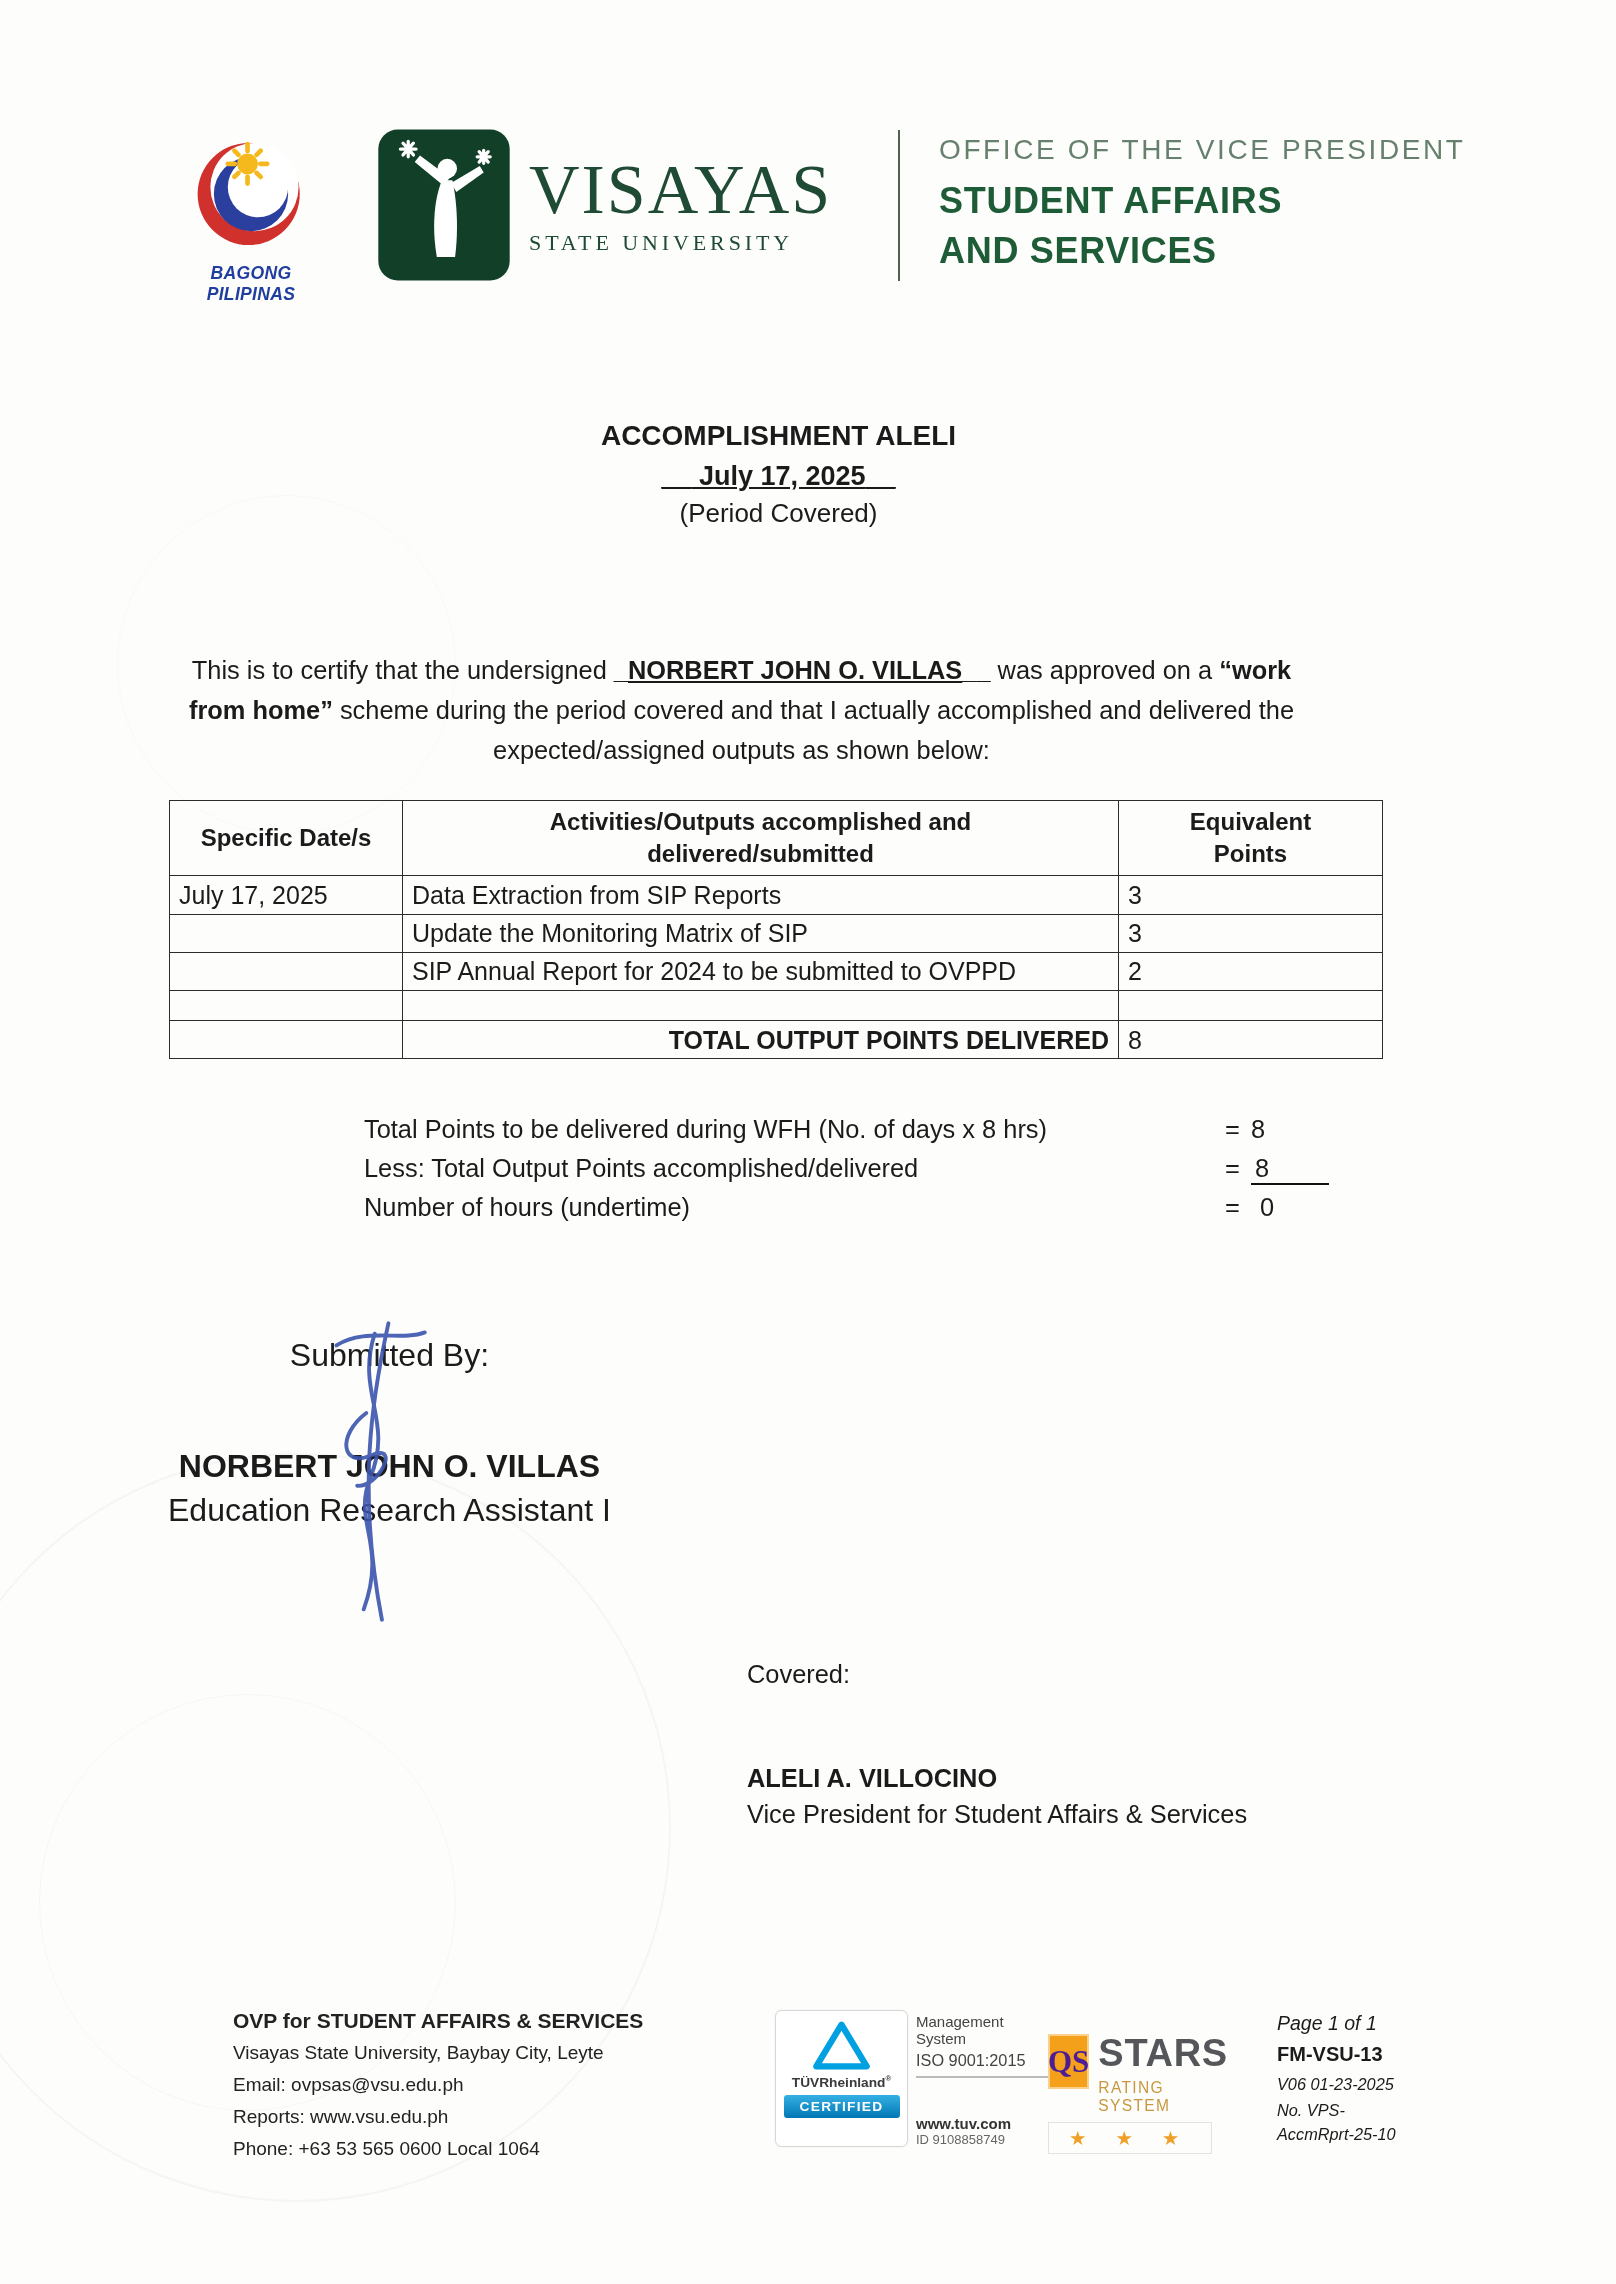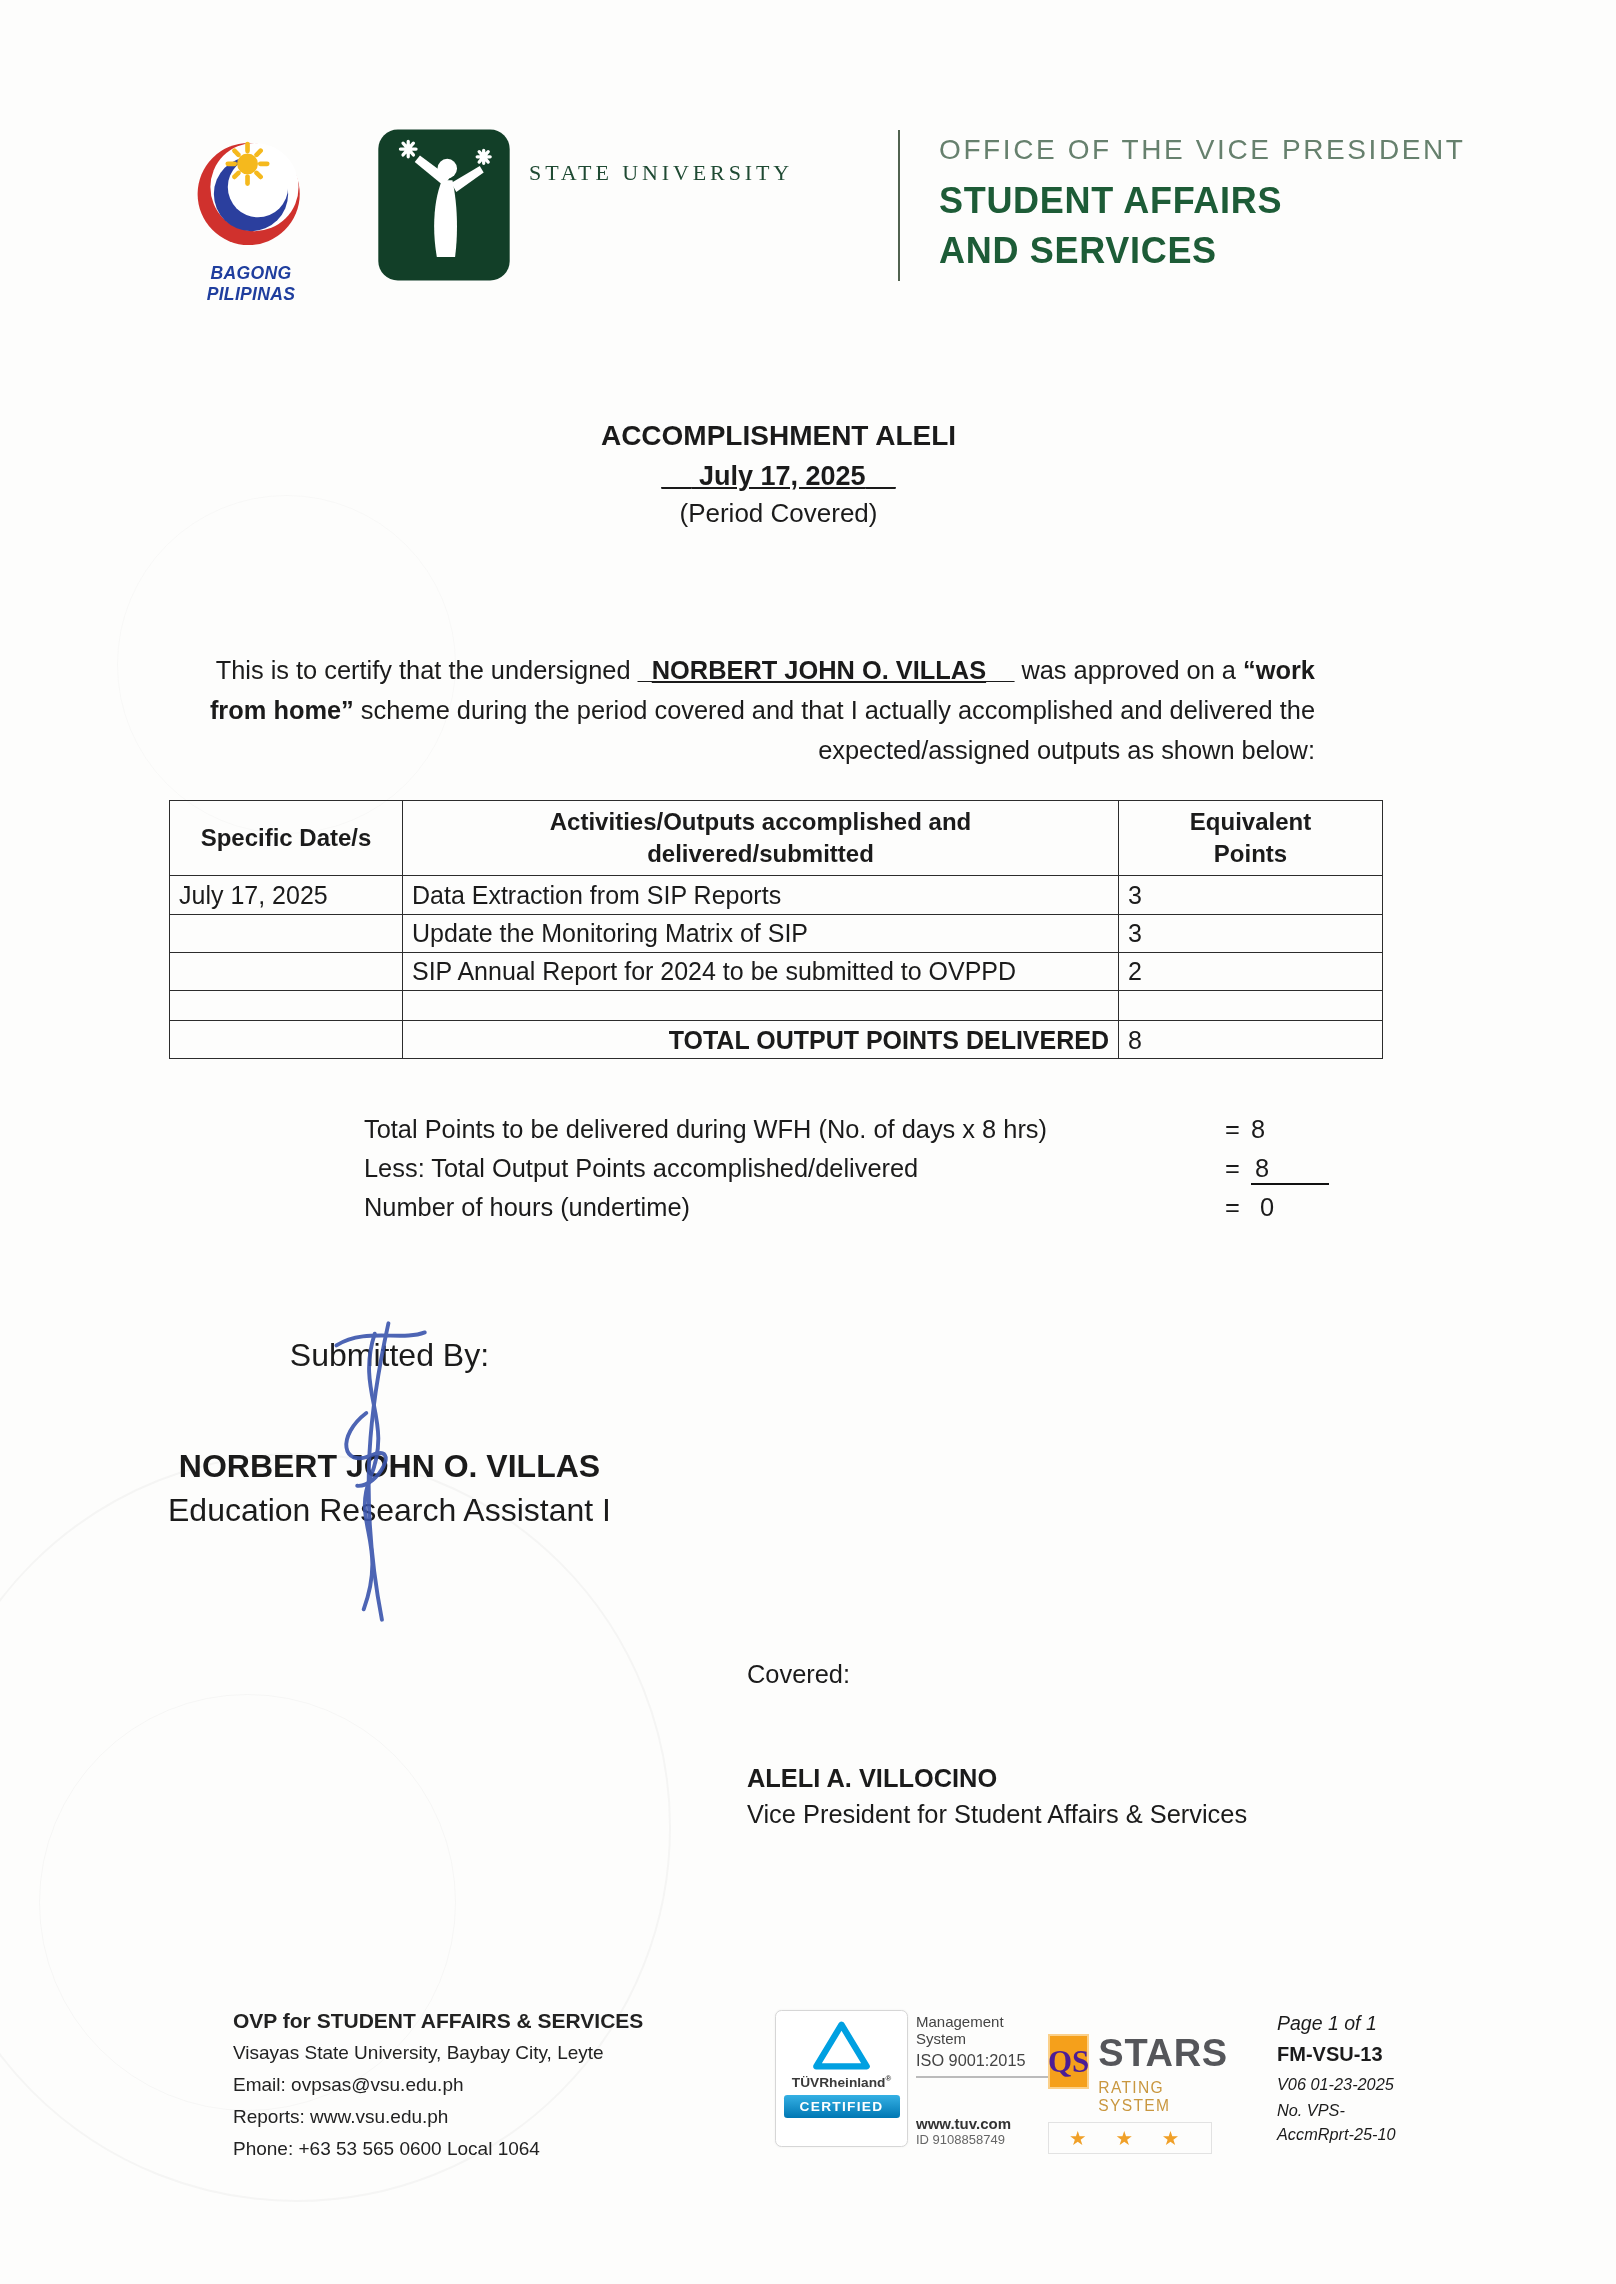--- a/index.html
+++ b/index.html
@@ -36,21 +36,21 @@
   .office .l2 { margin-top:14.3px; }
   .office .l3 { margin-top:7.8px; }
 
   
   .title-block { position:absolute; left:0; top:420px; width:1557px; text-align:center; }
   .title-block .t1 { font-size:28px; font-weight:bold; }
   .title-block .t2 { margin-top:8.5px; font-size:27px; font-weight:bold; text-decoration:underline; }
   .title-block .t3 { margin-top:6.5px; font-size:26px; }
 
   
-  .certify { position:absolute; left:168px; top:650px; width:1147px; font-size:25.4px; line-height:40px; text-align:right; }
+  .certify { position:absolute; left:168px; top:650px; width:1147px; font-size:25.4px; line-height:40px; text-align:center; }
   .certify .bold { font-weight:bold; }
   .certify .uname { font-weight:bold; text-decoration:underline; }
 
   
   .report-table { position:absolute; left:169px; top:800px; width:1213px; border-collapse:collapse; table-layout:fixed; font-size:25px; }
   .report-table th, .report-table td { border:1.3px solid #2c2c2c; padding:2.6px 9px; line-height:32px; vertical-align:top; }
   .report-table th { font-size:24px; font-weight:bold; text-align:center; vertical-align:middle; padding:5.2px 6.5px; }
   .col-date  { width:233px; }
   .col-act   { width:716px; }
   .col-pts   { width:264px; }
@@ -156,20 +156,21 @@
         <path d="M164 54 v-20 M154 44 h20 M157 36 l14 16 M171 36 l-14 16"></path>
       </g>
       <circle cx="108" cy="62" r="15" fill="#ffffff"></circle>
       <path d="M100 80 C 88 108, 84 152, 92 198 L 120 198 C 126 152, 122 108, 116 80 Z" fill="#ffffff"></path>
       <path d="M102 88 L58 52 L66 42 L112 76 Z" fill="#ffffff"></path>
       <path d="M114 84 L158 58 L164 68 L122 98 Z" fill="#ffffff"></path>
     </svg>
   </div>
 
   <div class="wordmark">
+    <div class="big">VISAYAS</div>
     <div class="sub">STATE UNIVERSITY</div>
   </div>
 
   <div class="header-divider"></div>
 
   <div class="office">
     <div class="l1">OFFICE OF THE VICE PRESIDENT</div>
     <div class="l2">STUDENT AFFAIRS</div>
     <div class="l3">AND SERVICES</div>
   </div>

